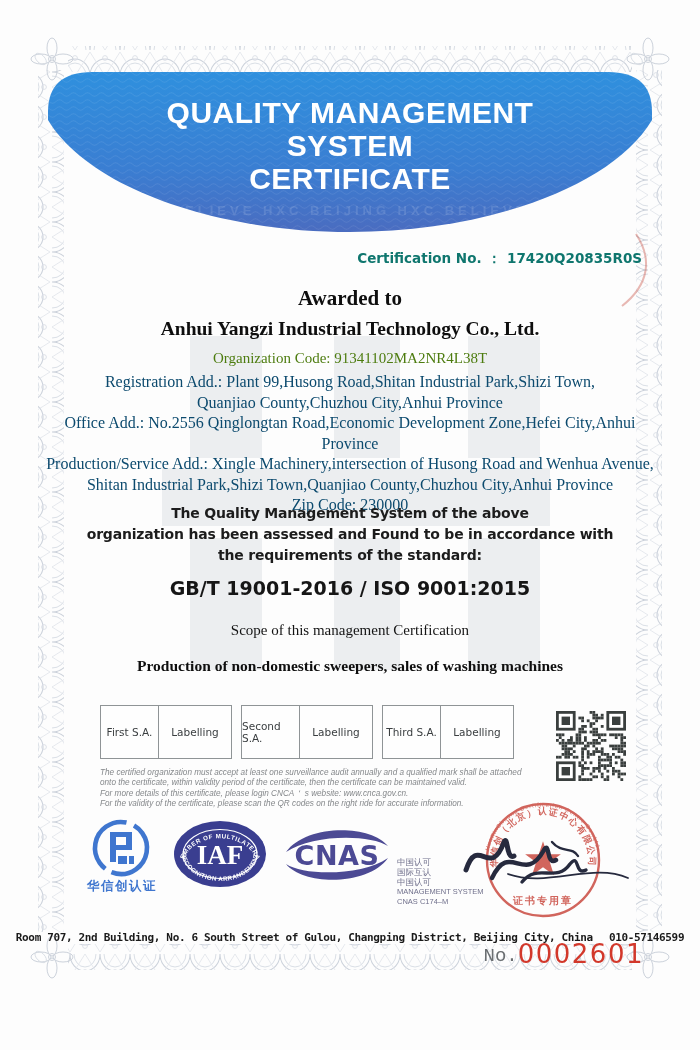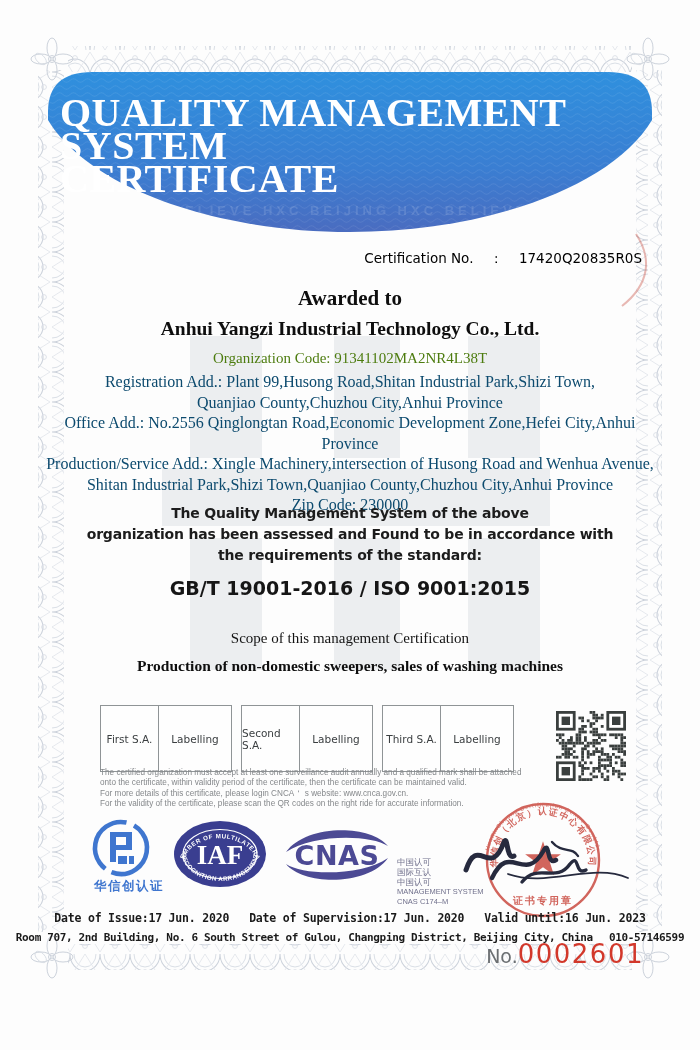--- a/index.html
+++ b/index.html
@@ -8,68 +8,68 @@
   .page { position:relative; width:700px; height:1050px; background:#fdfdfd; overflow:hidden; margin:0 auto; }
   .abs { position:absolute; }
   .center { text-align:center; }
   svg { display:block; }
 
   .lace { position:absolute; left:0; top:0; z-index:1; }
   .banner-svg { position:absolute; left:0; top:0; z-index:2; }
   .wm-svg { position:absolute; left:0; top:0; z-index:2; }
   .txt { z-index:5; }
 
-  .banner-title { left:60px; top:96px; width:580px; z-index:6; 
-    font-family:Liberation Serif, serif; font-weight:bold; color:#ffffff;
-    font-size:40px; line-height:33px; letter-spacing:0.5px; }
-
-  .certno { top:250px; right:58px; z-index:6; display:flex; align-items:baseline; gap:16px;
-    font-family:"DejaVu Sans", sans-serif; font-weight:normal; font-size:13.5px; color:#000000; }
+  .banner-title { left:60px; top:96px; width:580px; z-index:6; text-align:center;
+    font-family:Liberation Sans, sans-serif; font-weight:bold; color:#ffffff;
+    font-size:30px; line-height:33px; letter-spacing:0.5px; }
+
+  .certno { top:250px; right:58px; z-index:6; display:flex; align-items:baseline; gap:6px;
+    font-family:"DejaVu Sans", sans-serif; font-weight:bold; font-size:13.5px; color:#0f766e; }
 
   .awarded { left:50px; top:286px; width:600px; font-weight:bold; font-size:21px; color:#0e0e0e; }
   .company { left:30px; top:318px; width:640px; font-weight:bold; font-size:19.5px; color:#0e0e0e; }
   .orgcode { left:50px; top:350px; width:600px; font-size:15px; color:#4d7c0f; }
   .addr    { left:35px; top:372px; width:630px; font-size:16px; line-height:20.5px; color:#0c4a6e; }
 
   .statement { left:45px; top:503px; width:610px; font-family:"DejaVu Sans", sans-serif;
     font-weight:bold; font-size:14px; line-height:21px; letter-spacing:-0.2px; color:#1c1c1c; }
   .standard  { left:50px; top:577px; width:600px; font-family:"DejaVu Sans", sans-serif;
     font-weight:bold; font-size:19px; color:#161616; }
-  .scopelabel { left:50px; top:622px; width:600px; font-size:15px; color:#141414;margin-top:8px; }
+  .scopelabel { left:50px; top:622px; width:600px; font-size:15px; color:#141414; }
   .scopevalue { left:40px; top:657px; width:620px; font-weight:bold; font-size:15.5px; color:#0f0f0f; }
 
   .satable { left:100px; top:705px; display:flex; gap:9px; z-index:5; }
-  .sabox { display:flex; border:1px solid #8f9496; height:67px; background:rgba(255,255,255,0.6); }
+  .sabox { display:flex; border:1px solid #8f9496; height:54px; background:rgba(255,255,255,0.6); }
   .sacell { display:flex; align-items:center; justify-content:center;
     font-family:"DejaVu Sans", sans-serif; font-size:10.5px; color:#3a3e40; }
   .sacell.l { width:58px; border-right:1px solid #8f9496; }
   .sacell.r { width:72px; }
 
   .qr { position:absolute; left:556px; top:711px; z-index:5; }
 
   .fineprint { left:100px; top:768px; width:452px; font-family:"Liberation Sans", sans-serif;
-    font-size:8.2px; line-height:10.3px; color:#85888b; z-index:5; }
-
-  .hx-caption { left:80px; top:878px; width:84px; text-align:right; z-index:5;
+    font-size:8.2px; line-height:10.3px; color:#85888b; z-index:5;font-style:italic; }
+
+  .hx-caption { left:80px; top:878px; width:84px; text-align:center; z-index:5;
     font-family:"DejaVu Sans", sans-serif; font-weight:bold; font-size:12.5px;
     letter-spacing:1.5px; color:#3f76cf; }
   .accr { left:397px; top:825px; width:115px; z-index:5; font-family:"Liberation Sans", sans-serif;
     color:#70708c;margin-top:32px; }
   .accr .cn { font-size:8.5px; line-height:10px; }
   .accr .en { font-size:7.5px; line-height:9.5px; }
 
   .f-dates { left:0; top:911px; width:700px; display:flex; justify-content:center; gap:20px;
     font-family:"DejaVu Sans Mono", monospace; font-weight:bold; font-size:11.5px;
     letter-spacing:-0.2px; color:#1a1a1a; z-index:6; }
   .f-addr { left:0; top:931px; width:700px; display:flex; justify-content:center; gap:16px;
     font-family:"DejaVu Sans Mono", monospace; font-weight:bold; font-size:11px;
     letter-spacing:-0.35px; color:#1a1a1a; z-index:6; }
   .f-no { top:939px; right:56px; display:flex; align-items:flex-end; z-index:6;
     font-family:"DejaVu Sans", sans-serif; }
-  .f-no .lbl { font-size:19px; color:#6b6f72; padding-bottom:2px; }
+  .f-no .lbl { font-size:19px; color:#6b6f72; padding-bottom:2px;font-family:Liberation Mono, monospace; }
   .f-no .val { font-size:26px; font-weight:normal; letter-spacing:1.5px; color:#d2382b; }
 
   .stamp-wrap { left:473px; top:790px; z-index:6; }
   .sig-wrap { left:452px; top:812px; z-index:7; }
   .redarc { left:598px; top:228px; z-index:4; }
 </style>
 </head>
 <body>
 
 <div class="page">
@@ -477,25 +477,20 @@
   <svg class="abs sig-wrap" width="190" height="100">
     <g fill="none" stroke="#262a3e" stroke-linecap="round">
       <path d="M14,58 C26,22 38,68 52,30 C56,22 54,48 62,44" stroke-width="5"></path>
       <path d="M40,66 C58,28 72,74 92,38 C98,28 94,54 104,48" stroke-width="4.4"></path>
       <path d="M70,70 C86,50 104,72 118,52 C128,40 122,64 134,58" stroke-width="3.4"></path>
       <path d="M56,62 C96,76 140,50 176,66" stroke-width="1.8"></path>
       <path d="M100,30 C110,42 120,34 126,44" stroke-width="2.4"></path>
     </g>
   </svg>
 
-  <div class="abs f-dates">
-    <span>Date of Issue:17 Jun. 2020</span>
-    <span>Date of Supervision:17 Jun. 2020</span>
-    <span>Valid until:16 Jun. 2023</span>
-  </div>
   <div class="abs f-addr">
     <span>Room 707, 2nd Building, No. 6 South Street of Gulou, Changping District, Beijing City, China</span>
     <span>010-57146599</span>
   </div>
   <div class="abs f-no">
     <span class="lbl">No.</span>
     <span class="val">0002601</span>
   </div>
 
 </div>

